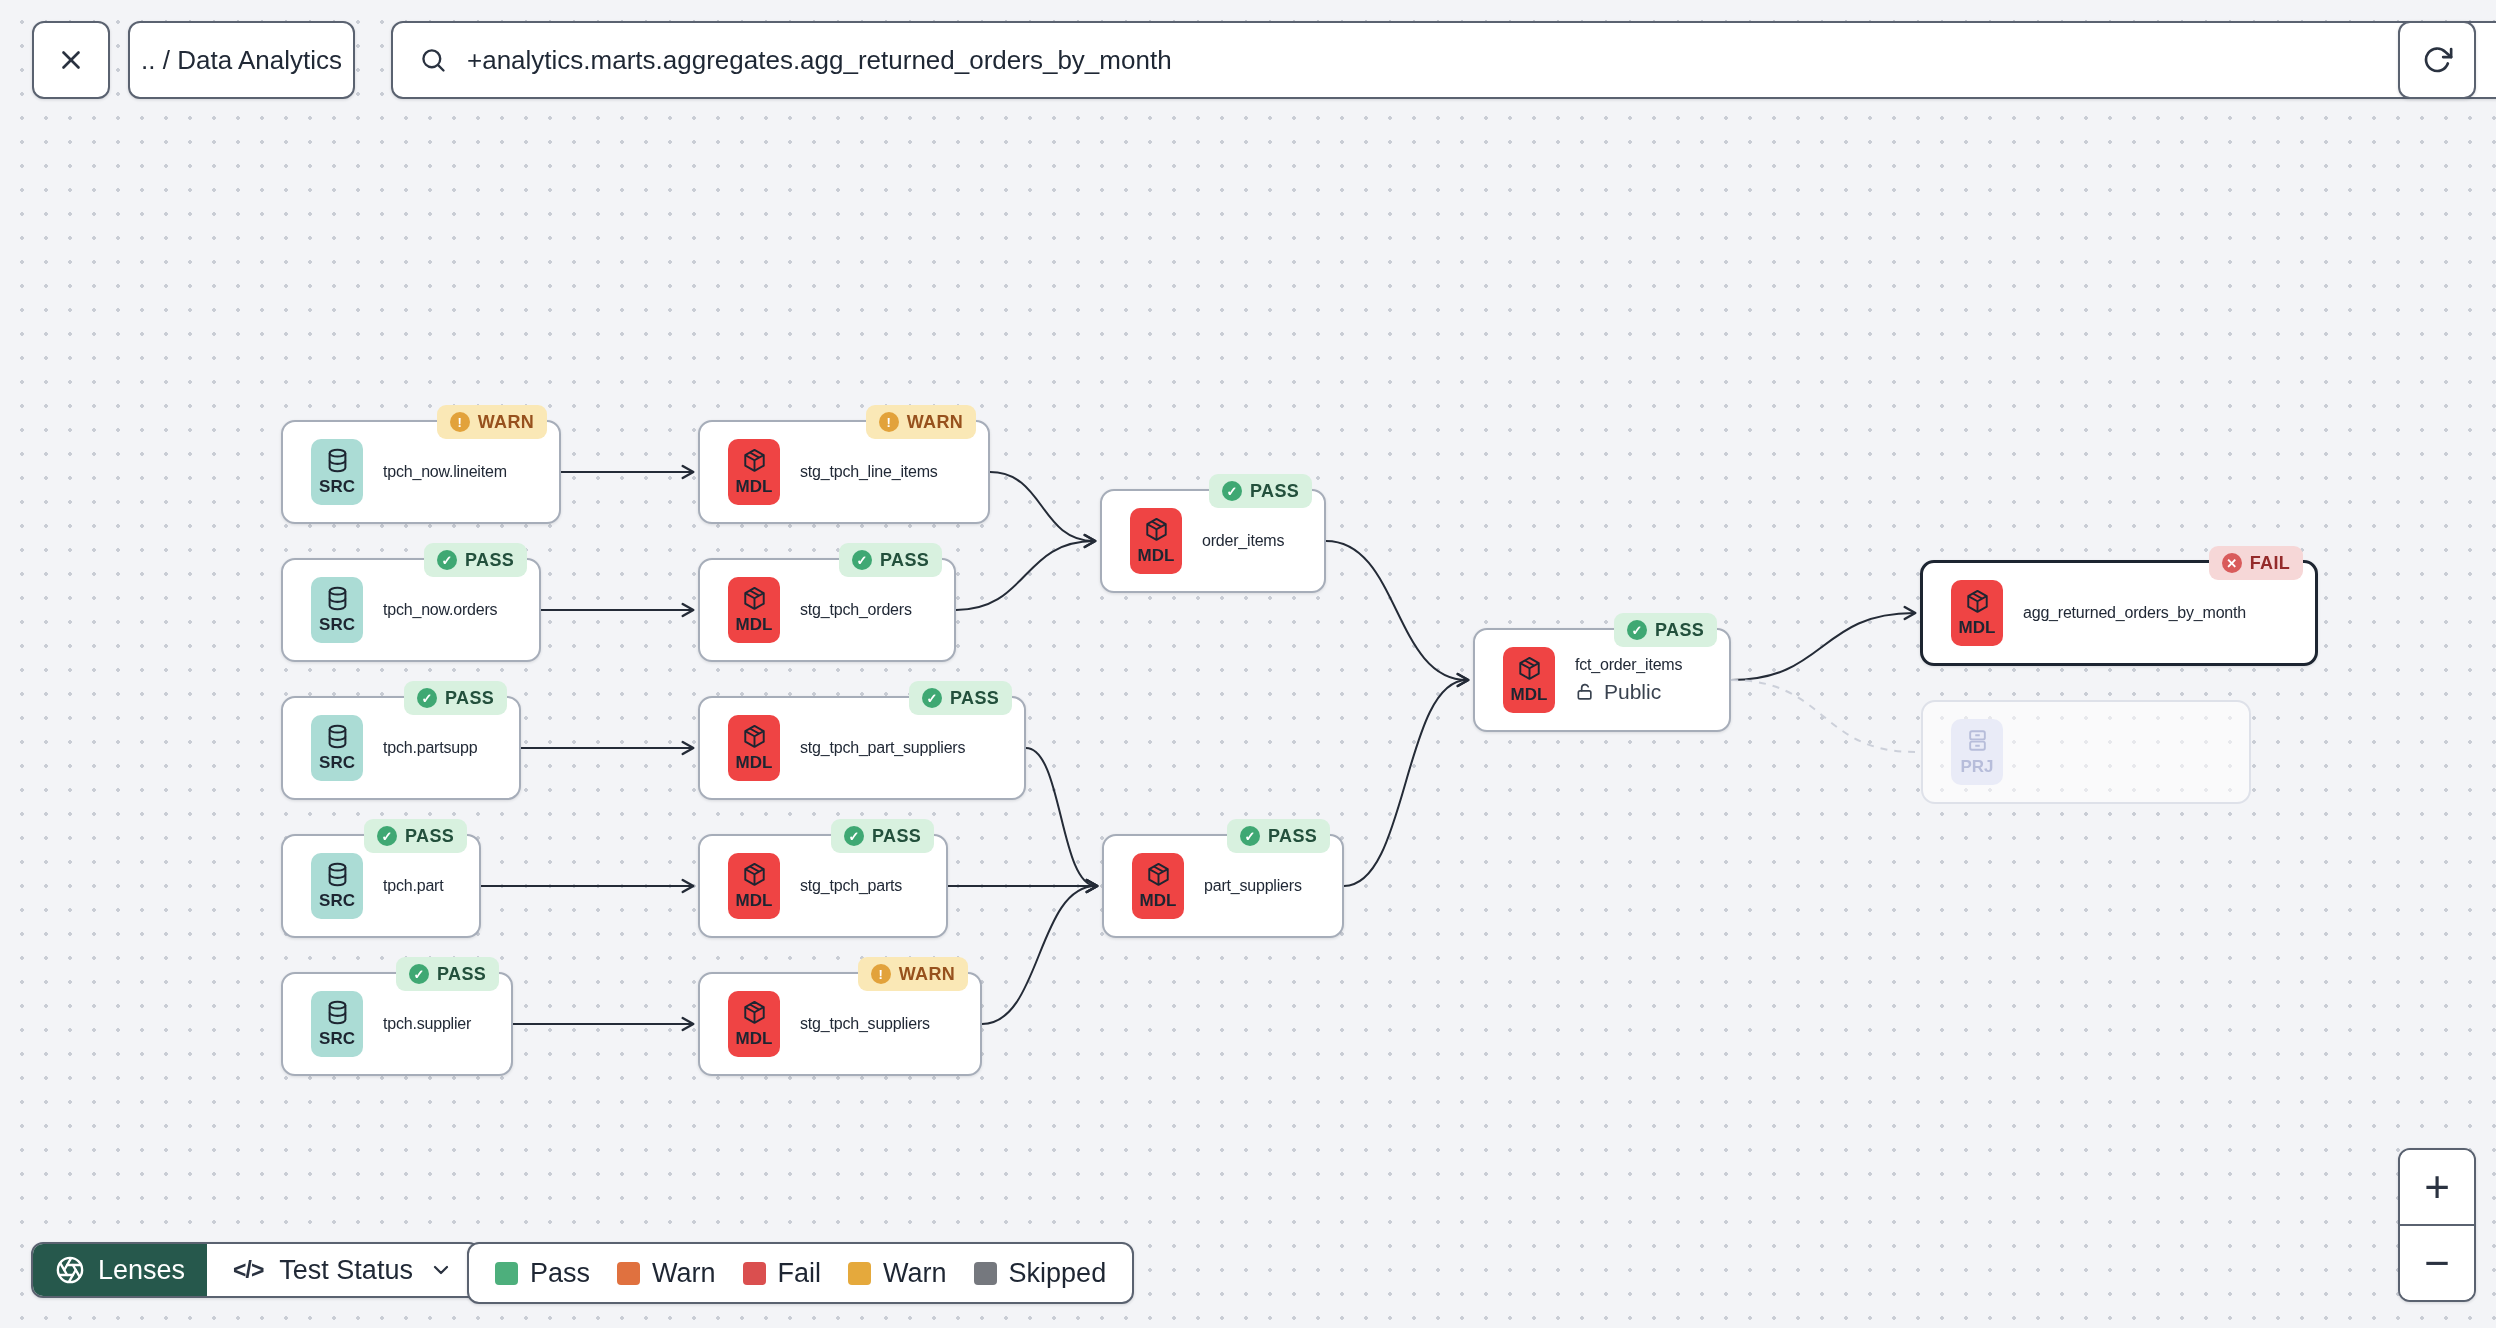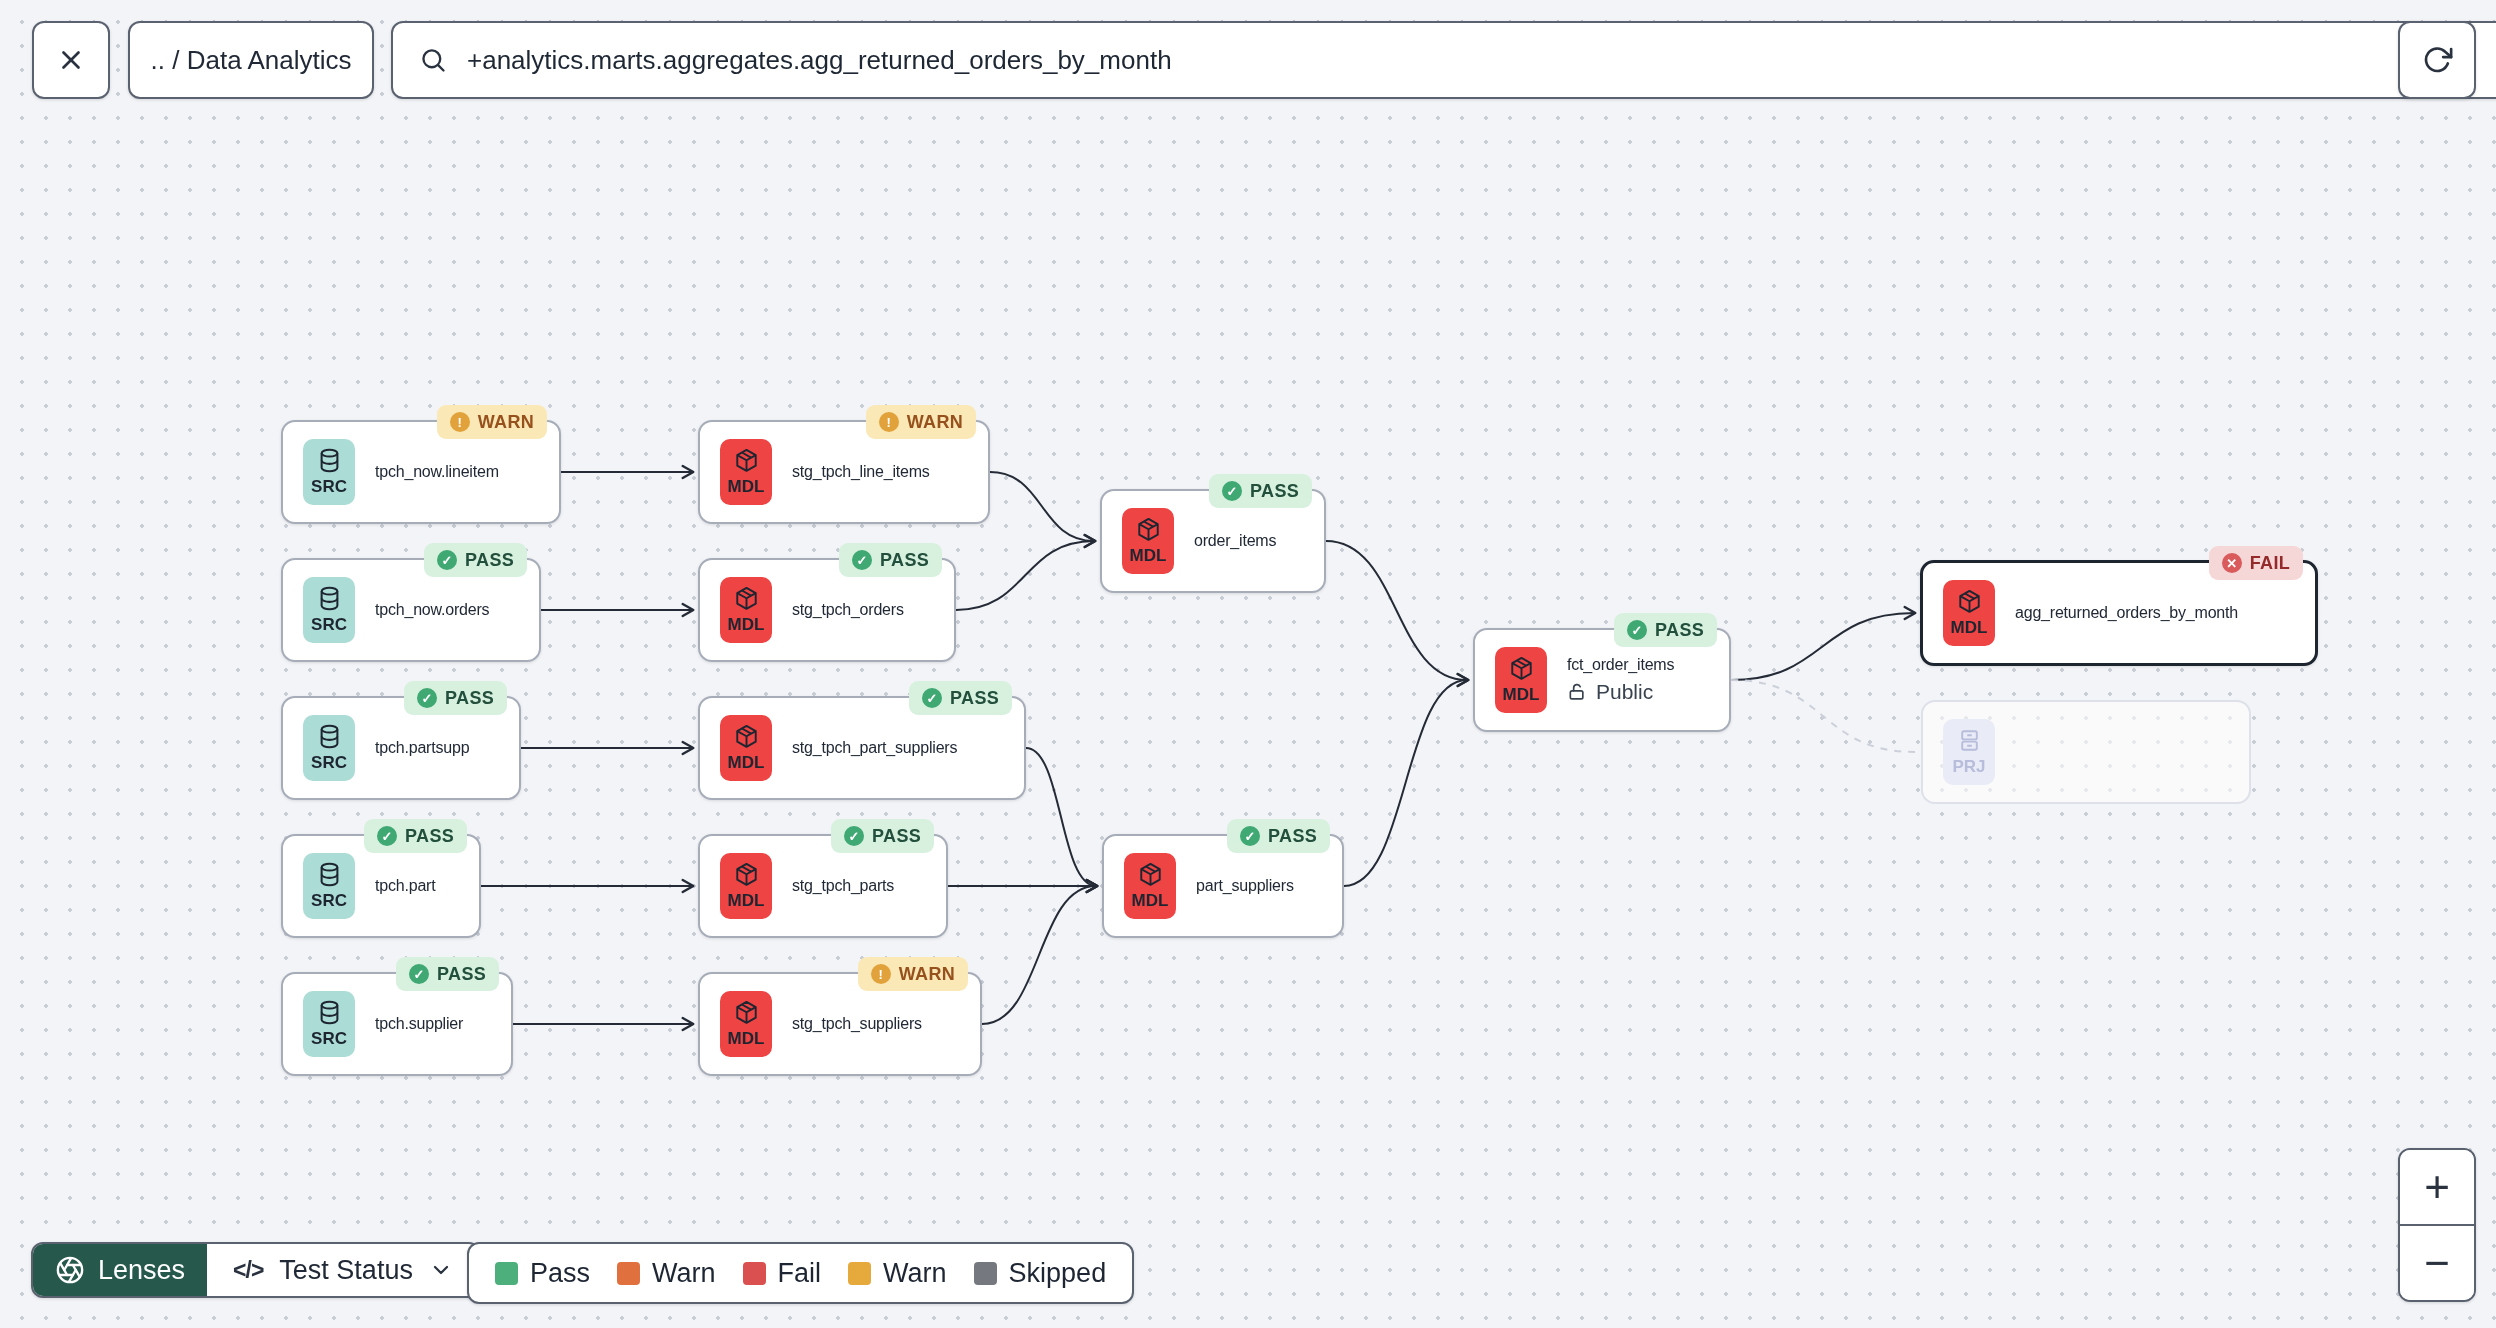--- a/index.html
+++ b/index.html
@@ -21,21 +21,21 @@
     position:absolute;
     background:#fff;
     border:2px solid #5a6270;
     border-radius:12px;
     display:flex; align-items:center; justify-content:center;
     box-shadow:0 1px 3px rgba(25,32,45,.15);
     cursor:pointer;
     color:#2a3240;
   }
   #btn-close  { left:32px;  top:21px; width:78px;  height:78px; }
-  #breadcrumb { left:128px; top:21px; width:246px; height:78px; font-size:26px; color:#212936; }
+  #breadcrumb { left:128px; top:21px; width:227px; height:78px; font-size:26px; color:#212936; }
   #searchbar  {
     left:391px; top:21px; width:2332px; height:78px;
     justify-content:flex-start; gap:20px; padding:0 26px; cursor:text;
   }
   #searchbar input {
     flex:1; border:none; outline:none; background:transparent;
     font-family:"Liberation Sans", sans-serif;
     font-size:26px; color:#1e2734;
   }
   #btn-refresh { left:2398px; top:21px; width:78px; height:78px; }
@@ -58,21 +58,21 @@
     background:rgba(255,255,255,.55);
     border-color:#dee1e9;
     box-shadow:none;
   }
 
   .chip {
     flex:none;
     width:52px; height:66px;
     border-radius:10px;
     display:flex; flex-direction:column; align-items:center; justify-content:center; gap:3px;
-    font-size:17px; font-weight:600; color:#1d2531;
+    font-size:17px; font-weight:600; color:#1d2531;margin-left:8px;
   }
   .chip svg { width:27px; height:27px; }
   .chip-SRC { background:#abdcd5; }
   .chip-MDL { background:#ef4444; }
   .chip-PRJ { background:#e9ebf7; color:#b7bdda; }
 
   .node-texts { display:flex; flex-direction:column; justify-content:center; padding-right:22px; }
   .node-title { font-size:16px; font-weight:500; color:#212936; white-space:nowrap; letter-spacing:-0.2px; }
   .node-sub   { font-size:21px; color:#39424f; display:flex; align-items:center; gap:9px; margin-top:6px; white-space:nowrap; }
   .node-sub svg { width:20px; height:20px; }

